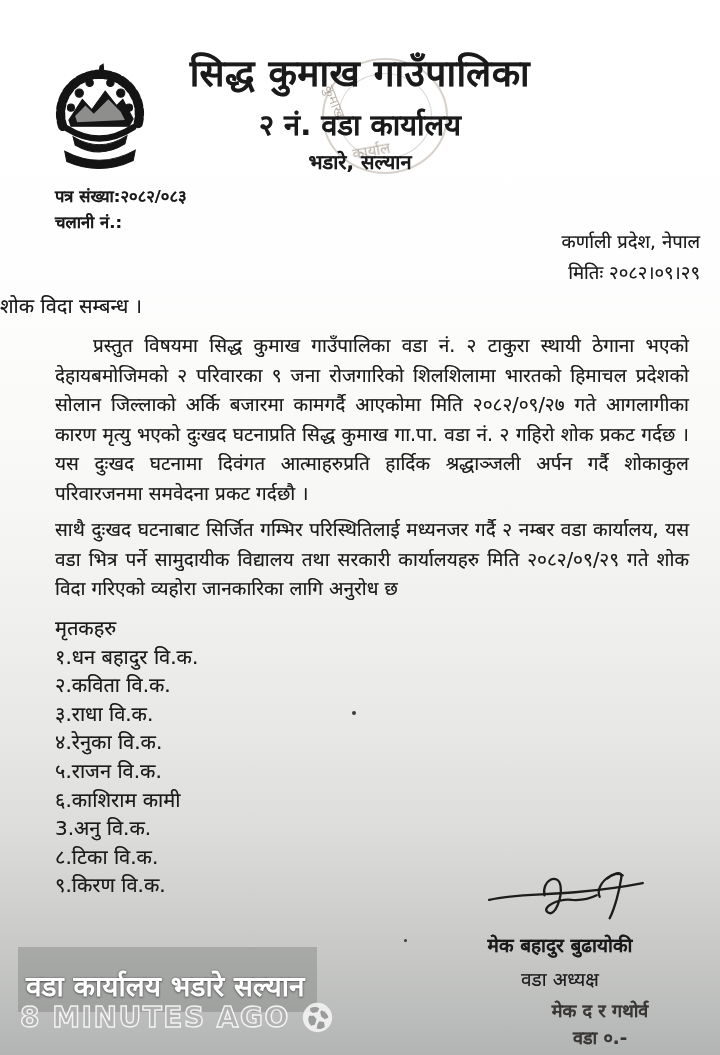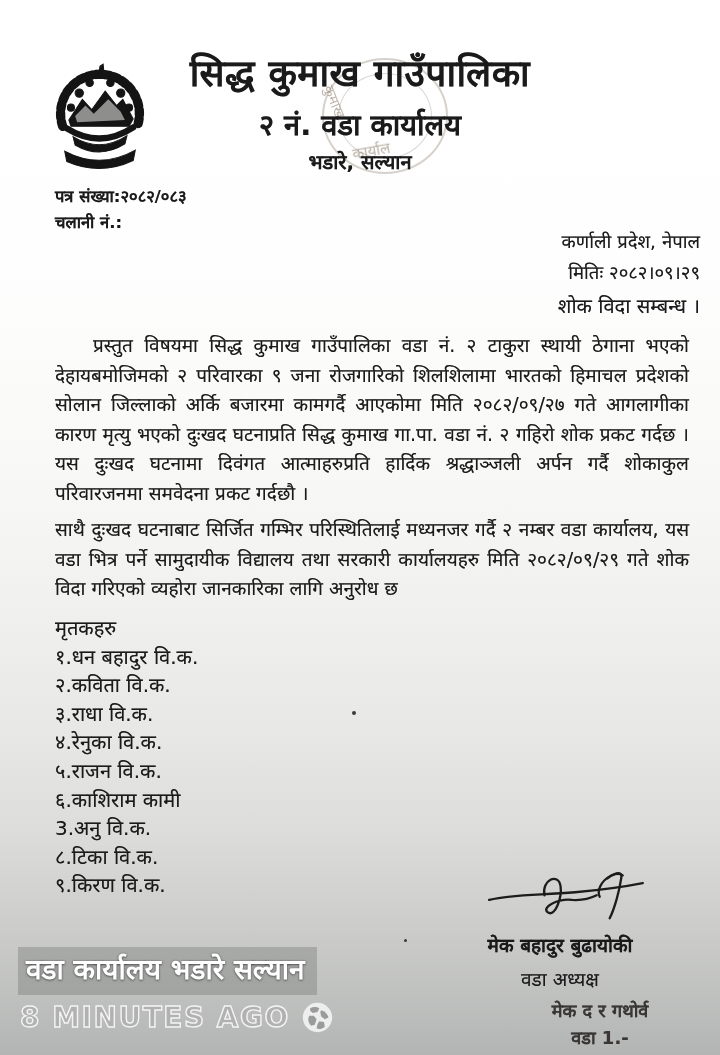--- a/index.html
+++ b/index.html
@@ -39,21 +39,21 @@
   }
 
   .hdr { position:absolute; left:0; right:0; top:46px; text-align:center; }
   .hdr-title  { font-size:37px; font-weight:700; letter-spacing:0.5px; }
   .hdr-office { font-size:29px; font-weight:700; margin-top:7px; }
   .hdr-place  { font-size:20px; font-weight:700; margin-top:5px; }
 
   .meta-left  { position:absolute; left:55px; top:184px; font-size:16.5px; font-weight:700; line-height:26px; }
   .meta-right { position:absolute; right:20px; top:226px; text-align:right; font-size:18.5px; line-height:31px; }
 
-  .subject { position:absolute; left:0; right:20px; top:292px; text-align:right; font-size:20px;padding-left:17px; }
+  .subject { position:absolute; left:0; right:20px; top:292px; text-align:left; font-size:20px; }
 
   .para {
     position:absolute; left:55px; width:634px; font-size:19px; line-height:29.5px;
     text-align:justify;
   }
   .para1 { top:331px; text-indent:38px; }
   .para2 { top:515px; }
 
   .deceased { position:absolute; left:55px; top:614px; font-size:20px; line-height:28.6px; }
 
@@ -68,21 +68,21 @@
 
   .stamp-partial {
     position:absolute; left:492px; top:997px; width:216px; text-align:center;
     font-size:18px; line-height:27px; color:rgba(45,42,40,0.82);
     filter:blur(0.45px); font-weight:600;
   }
 
   
   .caption {
     position:absolute; left:18px; top:947px; display:inline-block;
-    padding:2px 12px 8px 8px; font-size:28px; font-weight:600; color:#ffffff;
+    padding:19px 12px 8px 8px; font-size:28px; font-weight:600; color:#ffffff;
     background:rgba(105,107,106,0.34);
     text-shadow:0 0 2px rgba(85,85,85,0.9), 0 1px 2px rgba(70,70,70,0.7);
   }
   .timestamp-row {
     position:absolute; left:20px; top:1001px; display:flex; align-items:center; gap:11px;
   }
   .ts {
     font-size:28px; font-weight:700; letter-spacing:1.5px;
     color:rgba(178,180,179,0.9);
     -webkit-text-stroke:1.4px rgba(255,255,255,0.85);
@@ -169,21 +169,21 @@
           <path d="M150 48 C146 40 152 28 162 22 C172 16 180 14 178 24 C176 38 170 62 163 76"></path>
           <path d="M160 24 C166 18 174 16 180 20"></path>
         </g>
       </svg>
       <div class="sig-name">मेक बहादुर बुढायोकी</div>
       <div class="sig-title">वडा अध्यक्ष</div>
     </div>
 
     <div class="stamp-partial">
       <div>मेक द र  गथोर्व</div>
-      <div>वडा 1.-</div>
+      <div>वडा ०.-</div>
     </div>
 
   </div>
 
   <div class="caption">वडा कार्यालय भडारे सल्यान</div>
 
   <div class="timestamp-row">
     <span class="ts">8 MINUTES AGO</span>
     <span class="globe">
       <svg viewBox="0 0 36 36" xmlns="http://www.w3.org/2000/svg">

